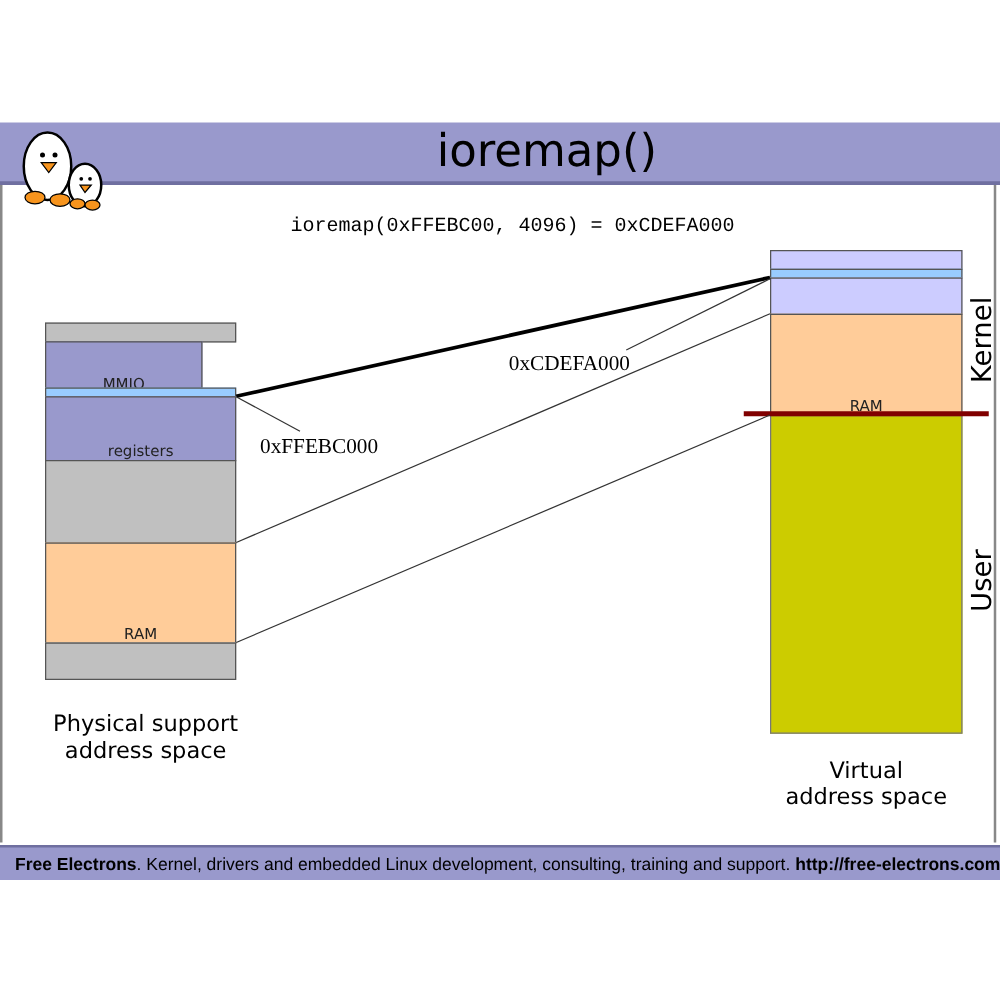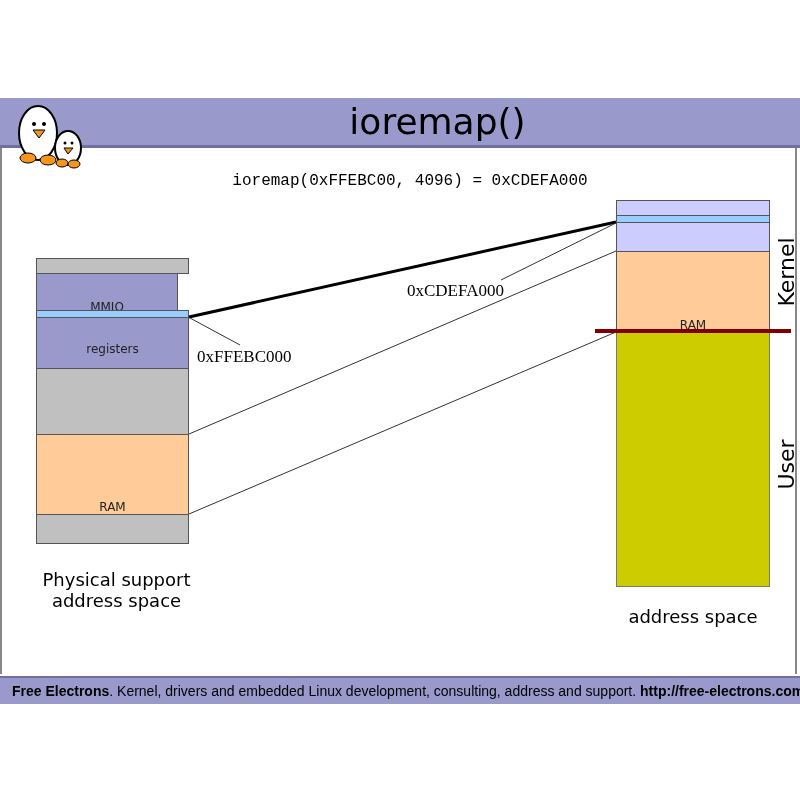--- a/index.html
+++ b/index.html
@@ -44,25 +44,25 @@
   <path d="M56 48 L65 48 L60 54 Z" fill="#f7941d" stroke="#000" stroke-width="1"></path>
   <ellipse cx="54" cy="63" rx="6" ry="4" fill="#f7941d" stroke="#000" stroke-width="1"></ellipse>
   <ellipse cx="66" cy="64" rx="6" ry="4" fill="#f7941d" stroke="#000" stroke-width="1"></ellipse>
 </svg>
 <div class="title">ioremap()</div>
 <div class="frame"></div>
 
 <div class="call">ioremap(0xFFEBC00, 4096) = 0xCDEFA000</div>
 
 <div class="blk" style="left:36px;top:258px;width:153px;height:16px;background:#c0c0c0;"></div>
-<div class="blk" style="left:36px;top:273px;width:142px;height:38px;background:#9999cc;align-items:flex-end;">
+<div class="blk" style="left:36px;top:273px;width:126px;height:38px;background:#9999cc;align-items:flex-end;">
   <span style="margin-bottom:-4px">MMIO</span>
 </div>
 <div class="blk" style="left:36px;top:310px;width:153px;height:8px;background:#99ccff;"></div>
-<div class="blk" style="left:36px;top:317px;width:153px;height:52px;background:#9999cc;align-items:center;padding-top:12px;">
+<div class="blk" style="left:36px;top:317px;width:153px;height:52px;background:#9999cc;align-items:flex-end;padding-top:12px;">
   <span>registers</span>
 </div>
 <div class="blk" style="left:36px;top:368px;width:153px;height:67px;background:#c0c0c0;"></div>
 <div class="blk" style="left:36px;top:434px;width:153px;height:81px;background:#ffcc99;">
   <span>RAM</span>
 </div>
 <div class="blk" style="left:36px;top:514px;width:153px;height:30px;background:#c0c0c0;"></div>
 
 <div class="caption" style="left:20px;top:569px;width:193px;">
   <div>Physical support</div>
@@ -75,31 +75,32 @@
 <div class="blk" style="left:616px;top:251px;width:154px;height:82px;background:#ffcc99;">
   <span>RAM</span>
 </div>
 <div class="blk" style="left:616px;top:332px;width:154px;height:255px;background:#cccc00;border-color:#777;"></div>
 <div style="position:absolute;left:595px;top:329px;width:196px;height:4px;background:#800000;"></div>
 
 <div class="vlabel" style="left:756px;top:264px;width:60px;text-align:center;">Kernel</div>
 <div class="vlabel" style="left:761px;top:452px;width:50px;text-align:center;">User</div>
 
 <div class="caption" style="left:596px;top:606px;width:194px;">
+  <div>Virtual</div>
   <div>address space</div>
 </div>
 
 <svg class="lines" width="800" height="800">
   <line x1="189" y1="317" x2="616" y2="222" stroke="#000" stroke-width="3"></line>
   <line x1="190" y1="318" x2="240" y2="345" stroke="#333" stroke-width="1"></line>
   <line x1="616" y1="223" x2="501" y2="280" stroke="#333" stroke-width="1"></line>
   <line x1="189" y1="434" x2="616" y2="251" stroke="#333" stroke-width="1"></line>
   <line x1="189" y1="514" x2="616" y2="332" stroke="#333" stroke-width="1"></line>
 </svg>
 
-<div class="addr" style="left:197px;top:347px;">0xFFEBC000</div>
+<div class="addr" style="left:208px;top:347px;">0xFFEBC000</div>
 <div class="addr" style="left:407px;top:281px;">0xCDEFA000</div>
 
 <div class="pagenum">50</div>
 
 <div class="footer">
-  <span style="padding-left:12px"></span><b>Free Electrons</b><span>. Kernel, drivers and embedded Linux development, consulting, address and support. </span><b>http://free-electrons.com</b>
+  <span style="padding-left:12px"></span><b>Free Electrons</b><span>. Kernel, drivers and embedded Linux development, consulting, training and support. </span><b>http://free-electrons.com</b>
 </div>
 
 </body></html>

